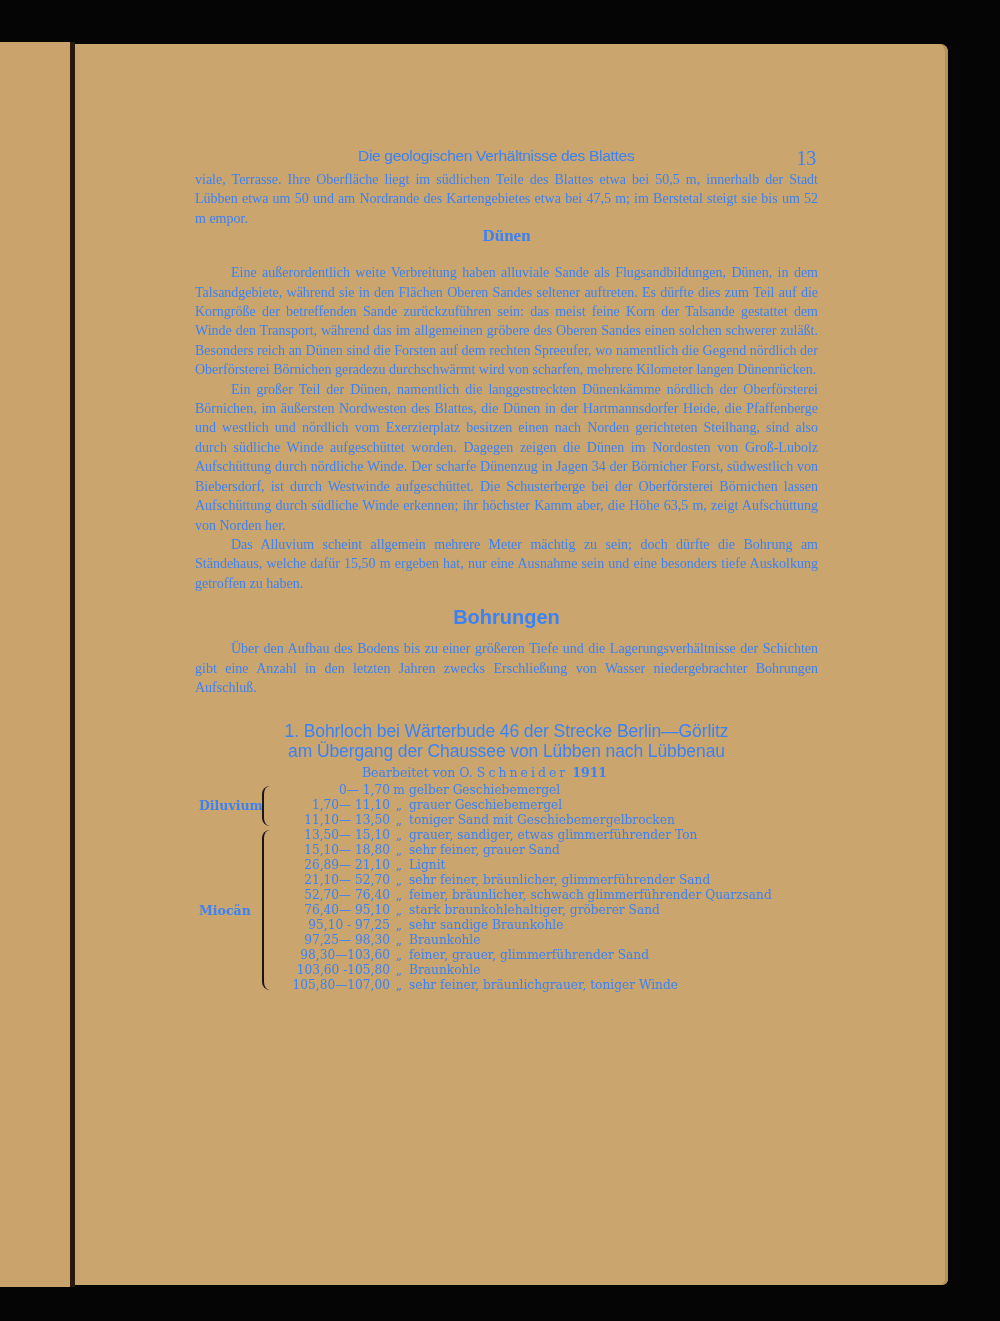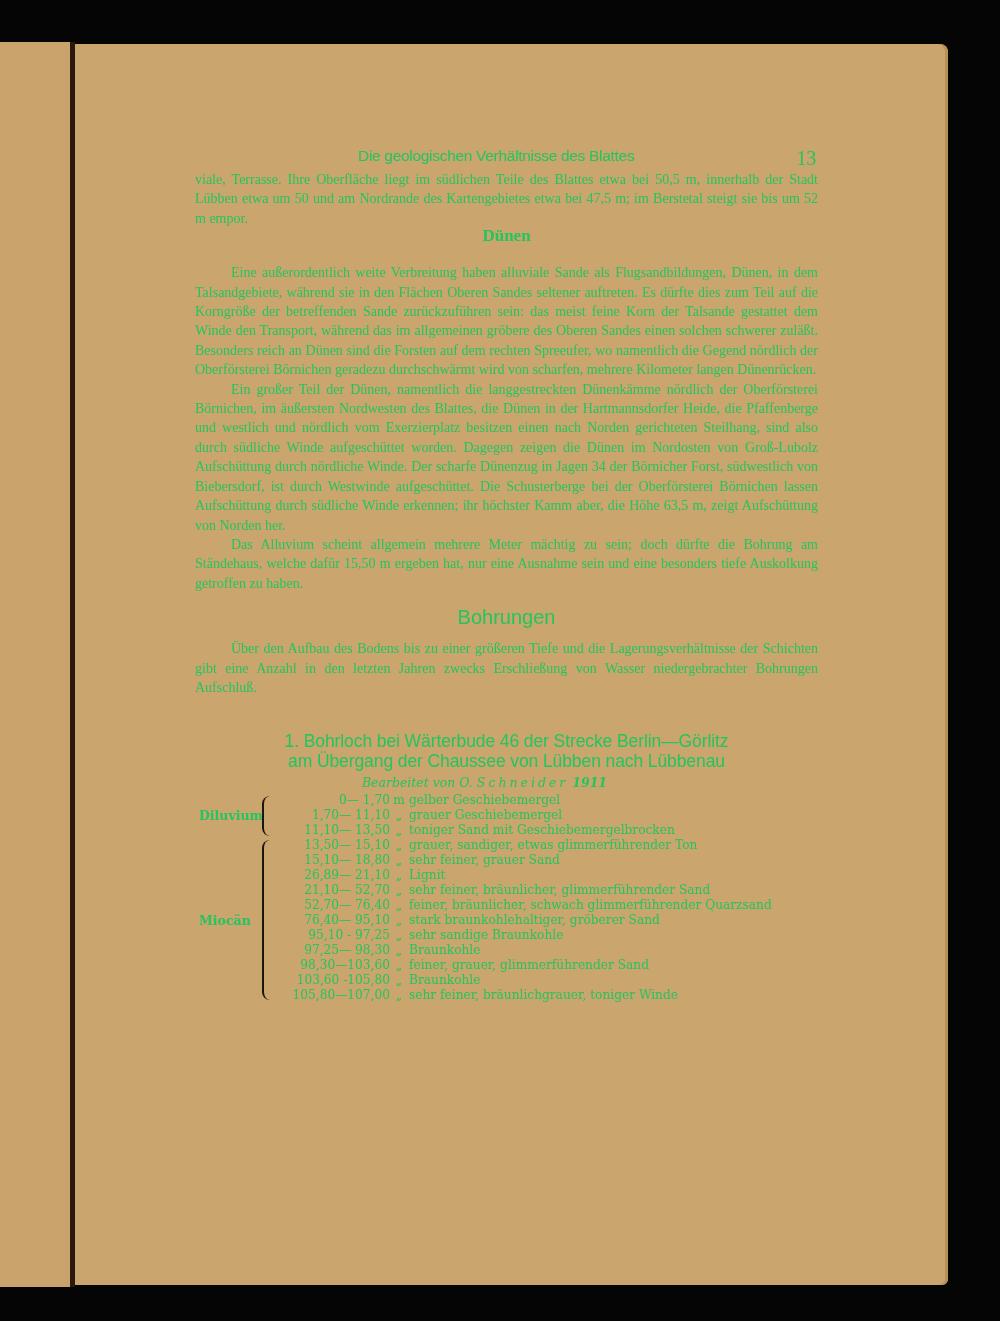--- a/index.html
+++ b/index.html
@@ -41,21 +41,21 @@
       background: #caa56e;
       border-top-right-radius: 8px;
       border-bottom-right-radius: 6px;
       box-shadow: inset -3px 0 0 #b89158;
     }
     .content {
       position: absolute;
       left: 195px;
       top: 140px;
       width: 623px;
-      color: #22c55e;
+      color: #3b82f6;
       font-family: "Liberation Serif", serif;
     }
     .running-head {
       position: relative;
       height: 30px;
       font-family: "Liberation Sans", sans-serif;
       font-size: 15.5px;
       letter-spacing: -0.3px;
     }
     .running-head .title {
@@ -81,41 +81,40 @@
     .heading-small {
       text-align: center;
       font-weight: bold;
       font-size: 17px;
       margin: -2px 0 17px 0;
       line-height: 20px;
     }
     .heading-large {
       text-align: center;
       font-family: "Liberation Sans", sans-serif;
-      font-weight: normal;
+      font-weight: bold;
       font-size: 20px;
       margin: 12px 0 10px 0;
       line-height: 24px;
     }
     .bore-title {
-      margin-top: 34px;
+      margin-top: 24px;
       text-align: center;
       font-family: "Liberation Sans", sans-serif;
       font-size: 17.5px;
       line-height: 20px;
       letter-spacing: -0.1px;
     }
     .bore-credit {
       text-align: center;
       font-family: "DejaVu Serif", serif;
       font-size: 12.5px;
       margin-top: 4px;
       line-height: 16px;
       transform: translateX(-22px);
-      font-style: italic;
     }
     .bore-credit .spaced { letter-spacing: 3px; }
     .strata {
       position: relative;
       margin-top: 2px;
       height: 210px;
       font-family: "DejaVu Serif", serif;
       font-size: 12.2px;
       line-height: 15.1px;
     }

